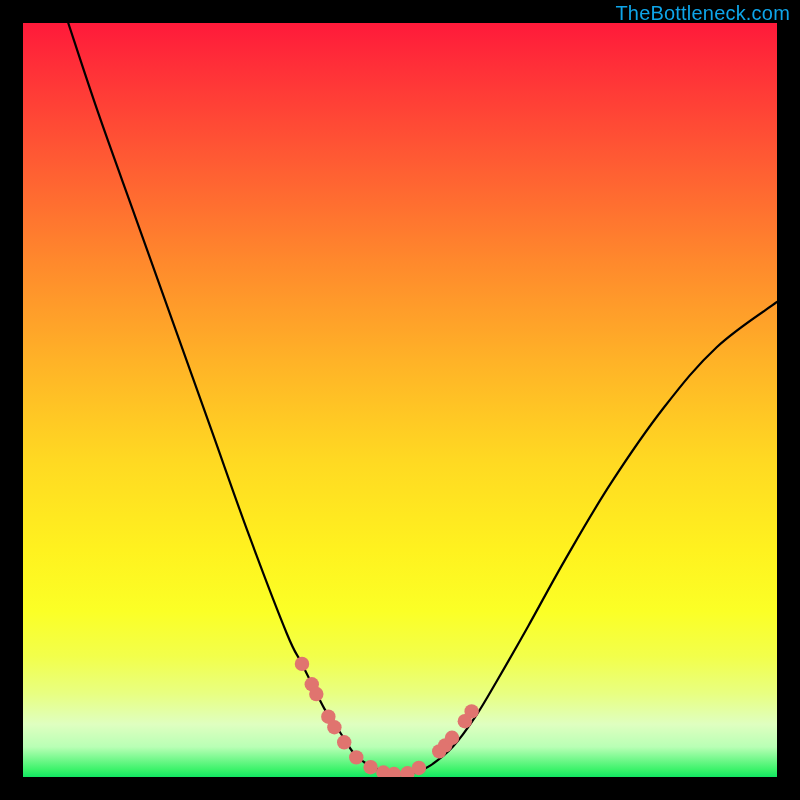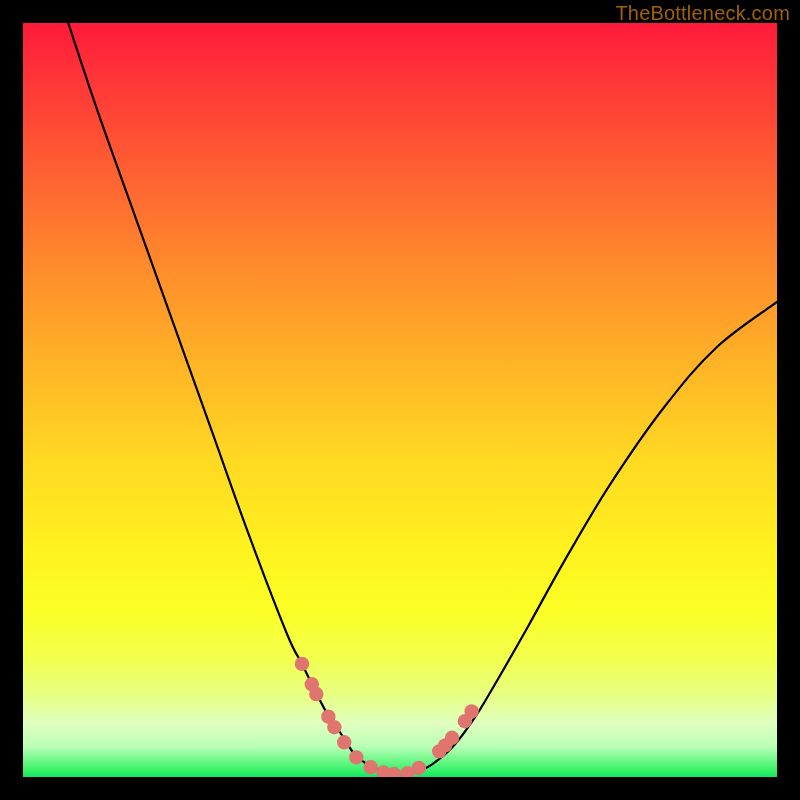--- a/index.html
+++ b/index.html
@@ -43,21 +43,21 @@
       #3cf36b 99%,
       #12e662 100%
     );
   }
   .watermark {
     position: absolute;
     top: 2px;
     right: 10px;
     font-size: 20px;
     font-weight: 500;
-    color: #a16207;
+    color: #0ea5e9;
     letter-spacing: 0.2px;
     user-select: none;
   }
   svg.curve {
     position: absolute;
     inset: 0;
     width: 100%;
     height: 100%;
   }
 </style>

